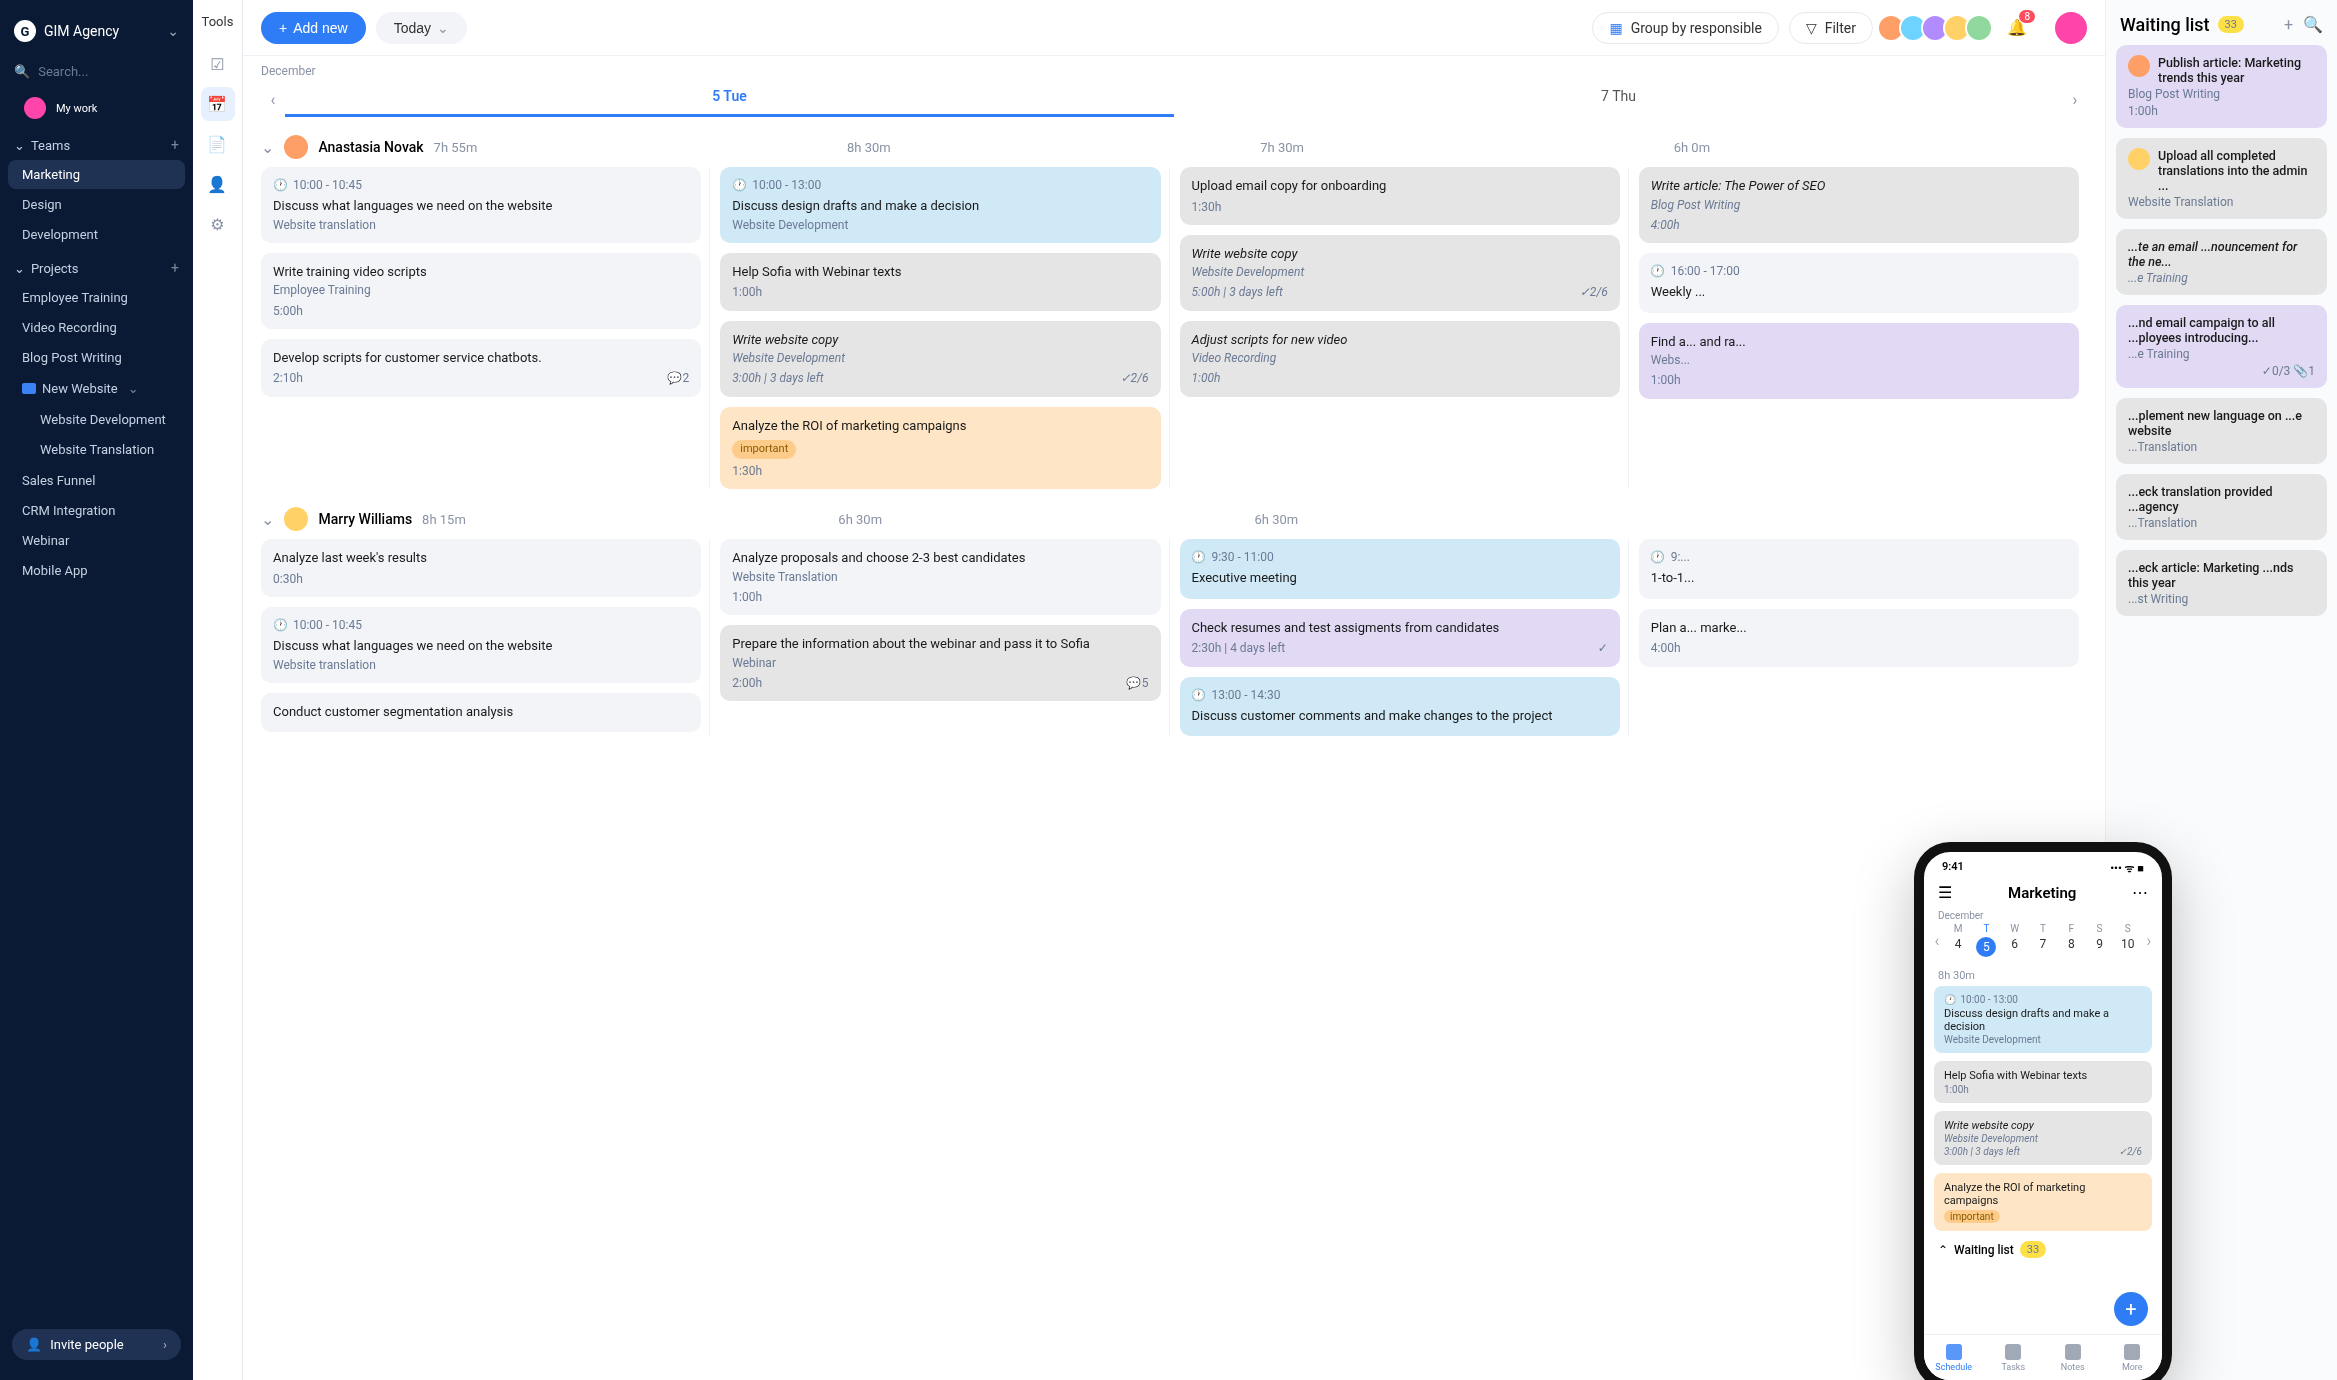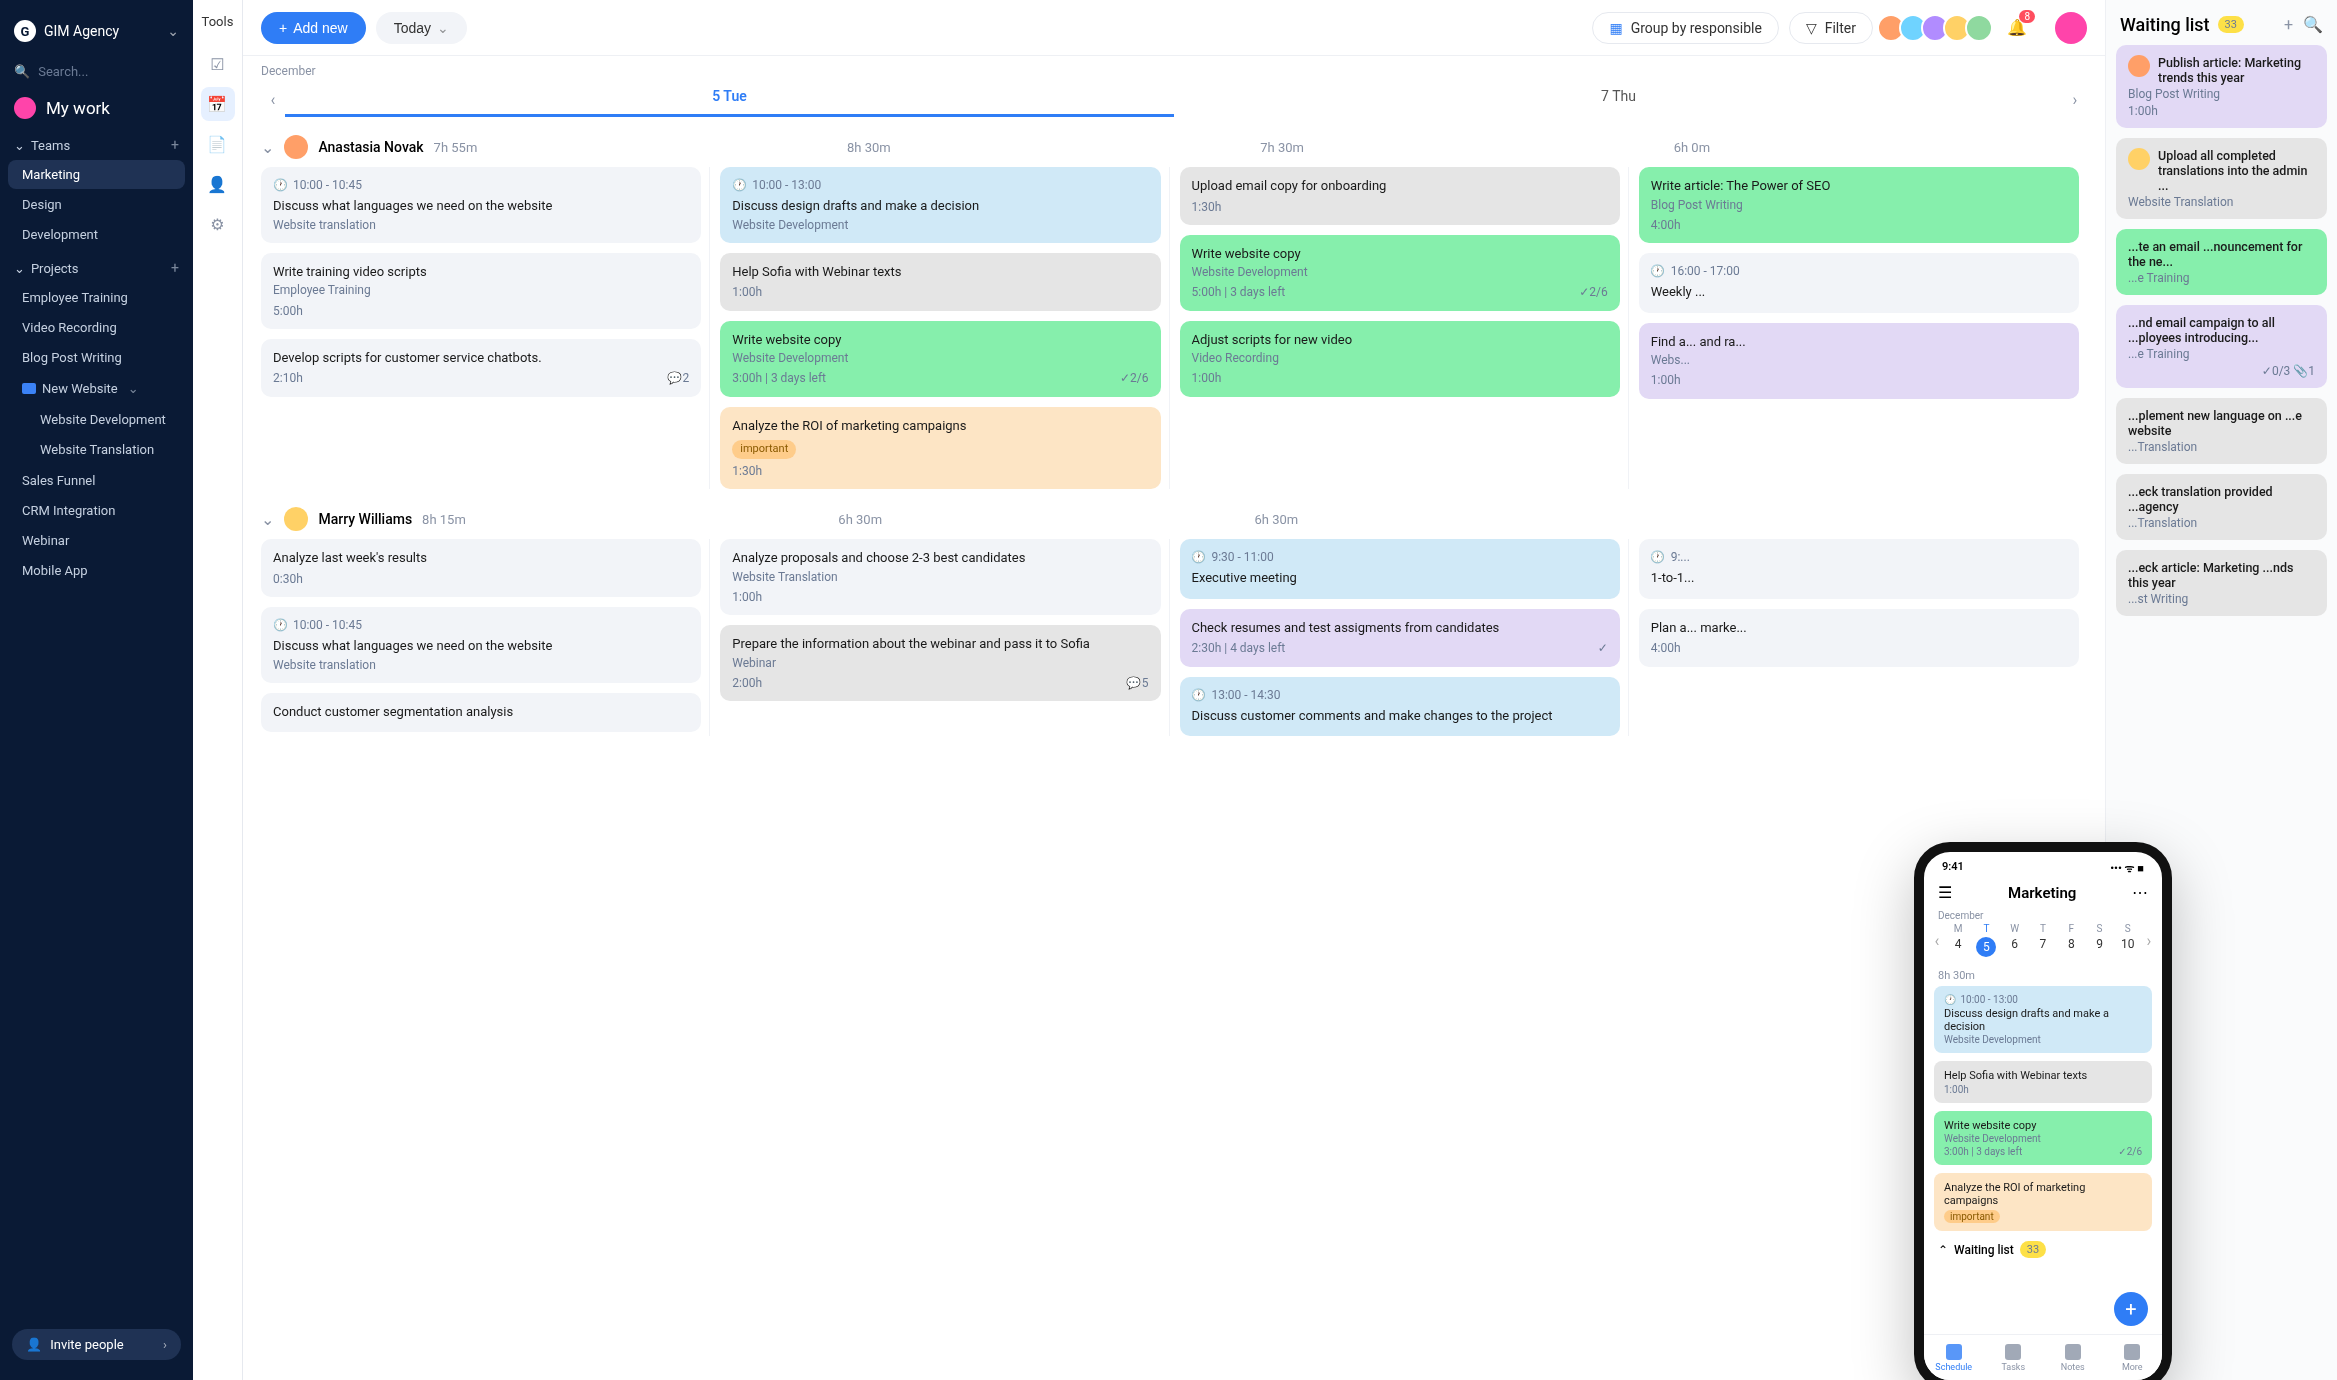--- a/index.html
+++ b/index.html
@@ -5,21 +5,21 @@
 * { box-sizing: border-box; margin: 0; padding: 0; }
 body { font-family: -apple-system, BlinkMacSystemFont, 'Segoe UI', Roboto, sans-serif; background: #f8f9fb; overflow: hidden; height: 100vh; }
 .app { display: flex; height: 100vh; }
 
 
 .sidebar { width: 193px; background: #0a1a35; color: #fff; display: flex; flex-direction: column; padding-top: 12px; }
 .brand { display: flex; align-items: center; gap: 8px; padding: 8px 14px; font-size: 14px; cursor: pointer; }
 .brand-logo { width: 22px; height: 22px; border-radius: 50%; background: #fff; color: #0a1a35; font-weight: 700; display: flex; align-items: center; justify-content: center; font-size: 13px; }
 .chev { margin-left: auto; opacity: .6; }
 .search { margin: 14px 14px 10px; display: flex; align-items: center; gap: 8px; color: #6b7a94; font-size: 13px; }
-.my-work { display: flex; align-items: center; gap: 10px; padding: 8px 14px; font-size: 17px; cursor: pointer; }
+.my-work { display: flex; align-items: center; gap: 10px; padding: 8px 24px; font-size: 11px; cursor: pointer; }
 .avatar { width: 22px; height: 22px; border-radius: 50%; background: #f4a; }
 .section-header { display: flex; align-items: center; gap: 6px; padding: 10px 14px 6px; font-size: 13px; color: #c5d0e0; cursor: pointer; }
 .plus-small { margin-left: auto; opacity: .6; font-size: 14px; }
 .nav-item { padding: 7px 14px; font-size: 13px; color: #c5d0e0; cursor: pointer; border-radius: 8px; margin: 1px 8px; }
 .nav-item.active { background: #1f3254; color: #fff; }
 .nav-sub { padding-left: 32px; }
 .nav-item.folder { display: flex; align-items: center; gap: 6px; }
 .folder-icon { width: 14px; height: 11px; background: #3b82f6; border-radius: 2px; }
 .invite { margin-top: auto; margin: auto 12px 20px; background: #1f3254; border-radius: 20px; padding: 8px 14px; font-size: 13px; display: flex; align-items: center; gap: 8px; cursor: pointer; }
 .invite .chev { margin-left: auto; }
@@ -68,21 +68,21 @@
 .card .time { color: #6b7a94; font-size: 12px; display: flex; align-items: center; gap: 5px; margin-bottom: 4px; }
 .card .title { color: #1a1a1a; margin-bottom: 2px; }
 .card .proj { color: #6b7a94; font-size: 12px; }
 .card .meta { color: #6b7a94; font-size: 12px; margin-top: 4px; display: flex; align-items: center; gap: 6px; }
 .card .meta .right { margin-left: auto; display: flex; align-items: center; gap: 4px; }
 .tag { display: inline-block; background: rgba(255,180,80,.5); color: #8a5a00; font-size: 11px; padding: 2px 8px; border-radius: 10px; margin-top: 4px; }
 
 .c-gray { background: #f2f4f8; }
 .c-blue { background: #d0e9f7; }
 .c-teal { background: #e5e5e5; }
-.c-green { background: #86efac; }
+.c-green { background: #e5e5e5; font-style: italic; }
 .c-orange { background: #fde5c5; }
 .c-purple { background: #e2d9f5; }
 
 
 .waitlist { width: 232px; border-left: 1px solid #eef0f4; background: #fafbfc; display: flex; flex-direction: column; }
 .wl-hdr { display: flex; align-items: center; gap: 8px; padding: 14px 14px 10px; }
 .wl-title { font-size: 18px; font-weight: 500; }
 .wl-count { background: #fde047; color: #6b7a94; font-size: 11px; border-radius: 10px; padding: 2px 7px; }
 .wl-icons { margin-left: auto; display: flex; gap: 10px; color: #8a93a5; }
 .wl-scroll { flex: 1; overflow-y: auto; padding: 0 10px 20px; display: flex; flex-direction: column; gap: 10px; }

